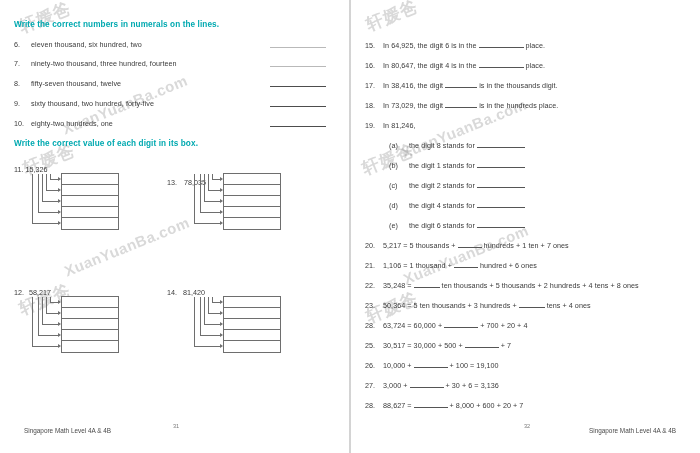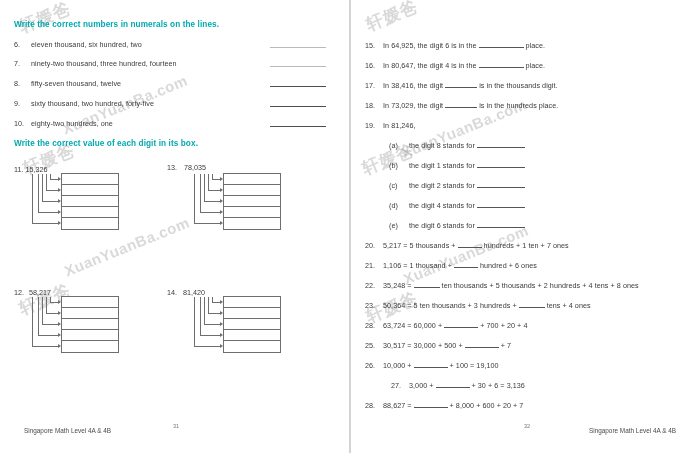--- a/index.html
+++ b/index.html
@@ -170,21 +170,21 @@
       <div class="hline" style="left:38px;top:212px;width:21px;"></div>
       <div class="arrow" style="left:58px;top:209.8px;"></div>
       <div class="pvbox" style="left:61px;top:206px;"></div>
 
       <div class="vline" style="left:32px;top:174px;height:49px;"></div>
       <div class="hline" style="left:32px;top:223px;width:27px;"></div>
       <div class="arrow" style="left:58px;top:220.8px;"></div>
       <div class="pvbox" style="left:61px;top:217px;"></div>
     </div>
 
-    <div class="pvlabel" style="left:167px;top:163px;">
+    <div class="pvlabel" style="left:167px;top:178px;">
       <span>13.</span>
       <span style="margin-left:5px;">78,035</span>
     </div>
     <div>
       <div class="vline" style="left:212px;top:174px;height:5px;"></div>
       <div class="hline" style="left:212px;top:179px;width:9px;"></div>
       <div class="arrow" style="left:220px;top:176.8px;"></div>
       <div class="pvbox" style="left:223px;top:173px;"></div>
 
       <div class="vline" style="left:208px;top:174px;height:16px;"></div>
@@ -342,21 +342,21 @@
     </div>
 
     <div class="q" style="left:14px;top:341px;">
       <span class="qnum" style="width:18px;">25.</span><span>30,517 = 30,000 + 500 +</span><span class="blank" style="width:34px;"></span><span>+ 7</span>
     </div>
 
     <div class="q" style="left:14px;top:361px;">
       <span class="qnum" style="width:18px;">26.</span><span>10,000 +</span><span class="blank" style="width:34px;"></span><span>+ 100 = 19,100</span>
     </div>
 
-    <div class="q" style="left:14px;top:381px;margin-left:26px;">
+    <div class="q" style="left:14px;top:381px;">
       <span class="qnum" style="width:18px;">27.</span><span>3,000 +</span><span class="blank" style="width:34px;"></span><span>+ 30 + 6 = 3,136</span>
     </div>
 
     <div class="q" style="left:14px;top:401px;">
       <span class="qnum" style="width:18px;">28.</span><span>88,627 =</span><span class="blank" style="width:34px;"></span><span>+ 8,000 + 600 + 20 + 7</span>
     </div>
 
     <div class="footer-page" style="left:173px;">32</div>
     <div class="footer-label" style="right:24px;">Singapore Math Level 4A &amp; 4B</div>
   </div>

